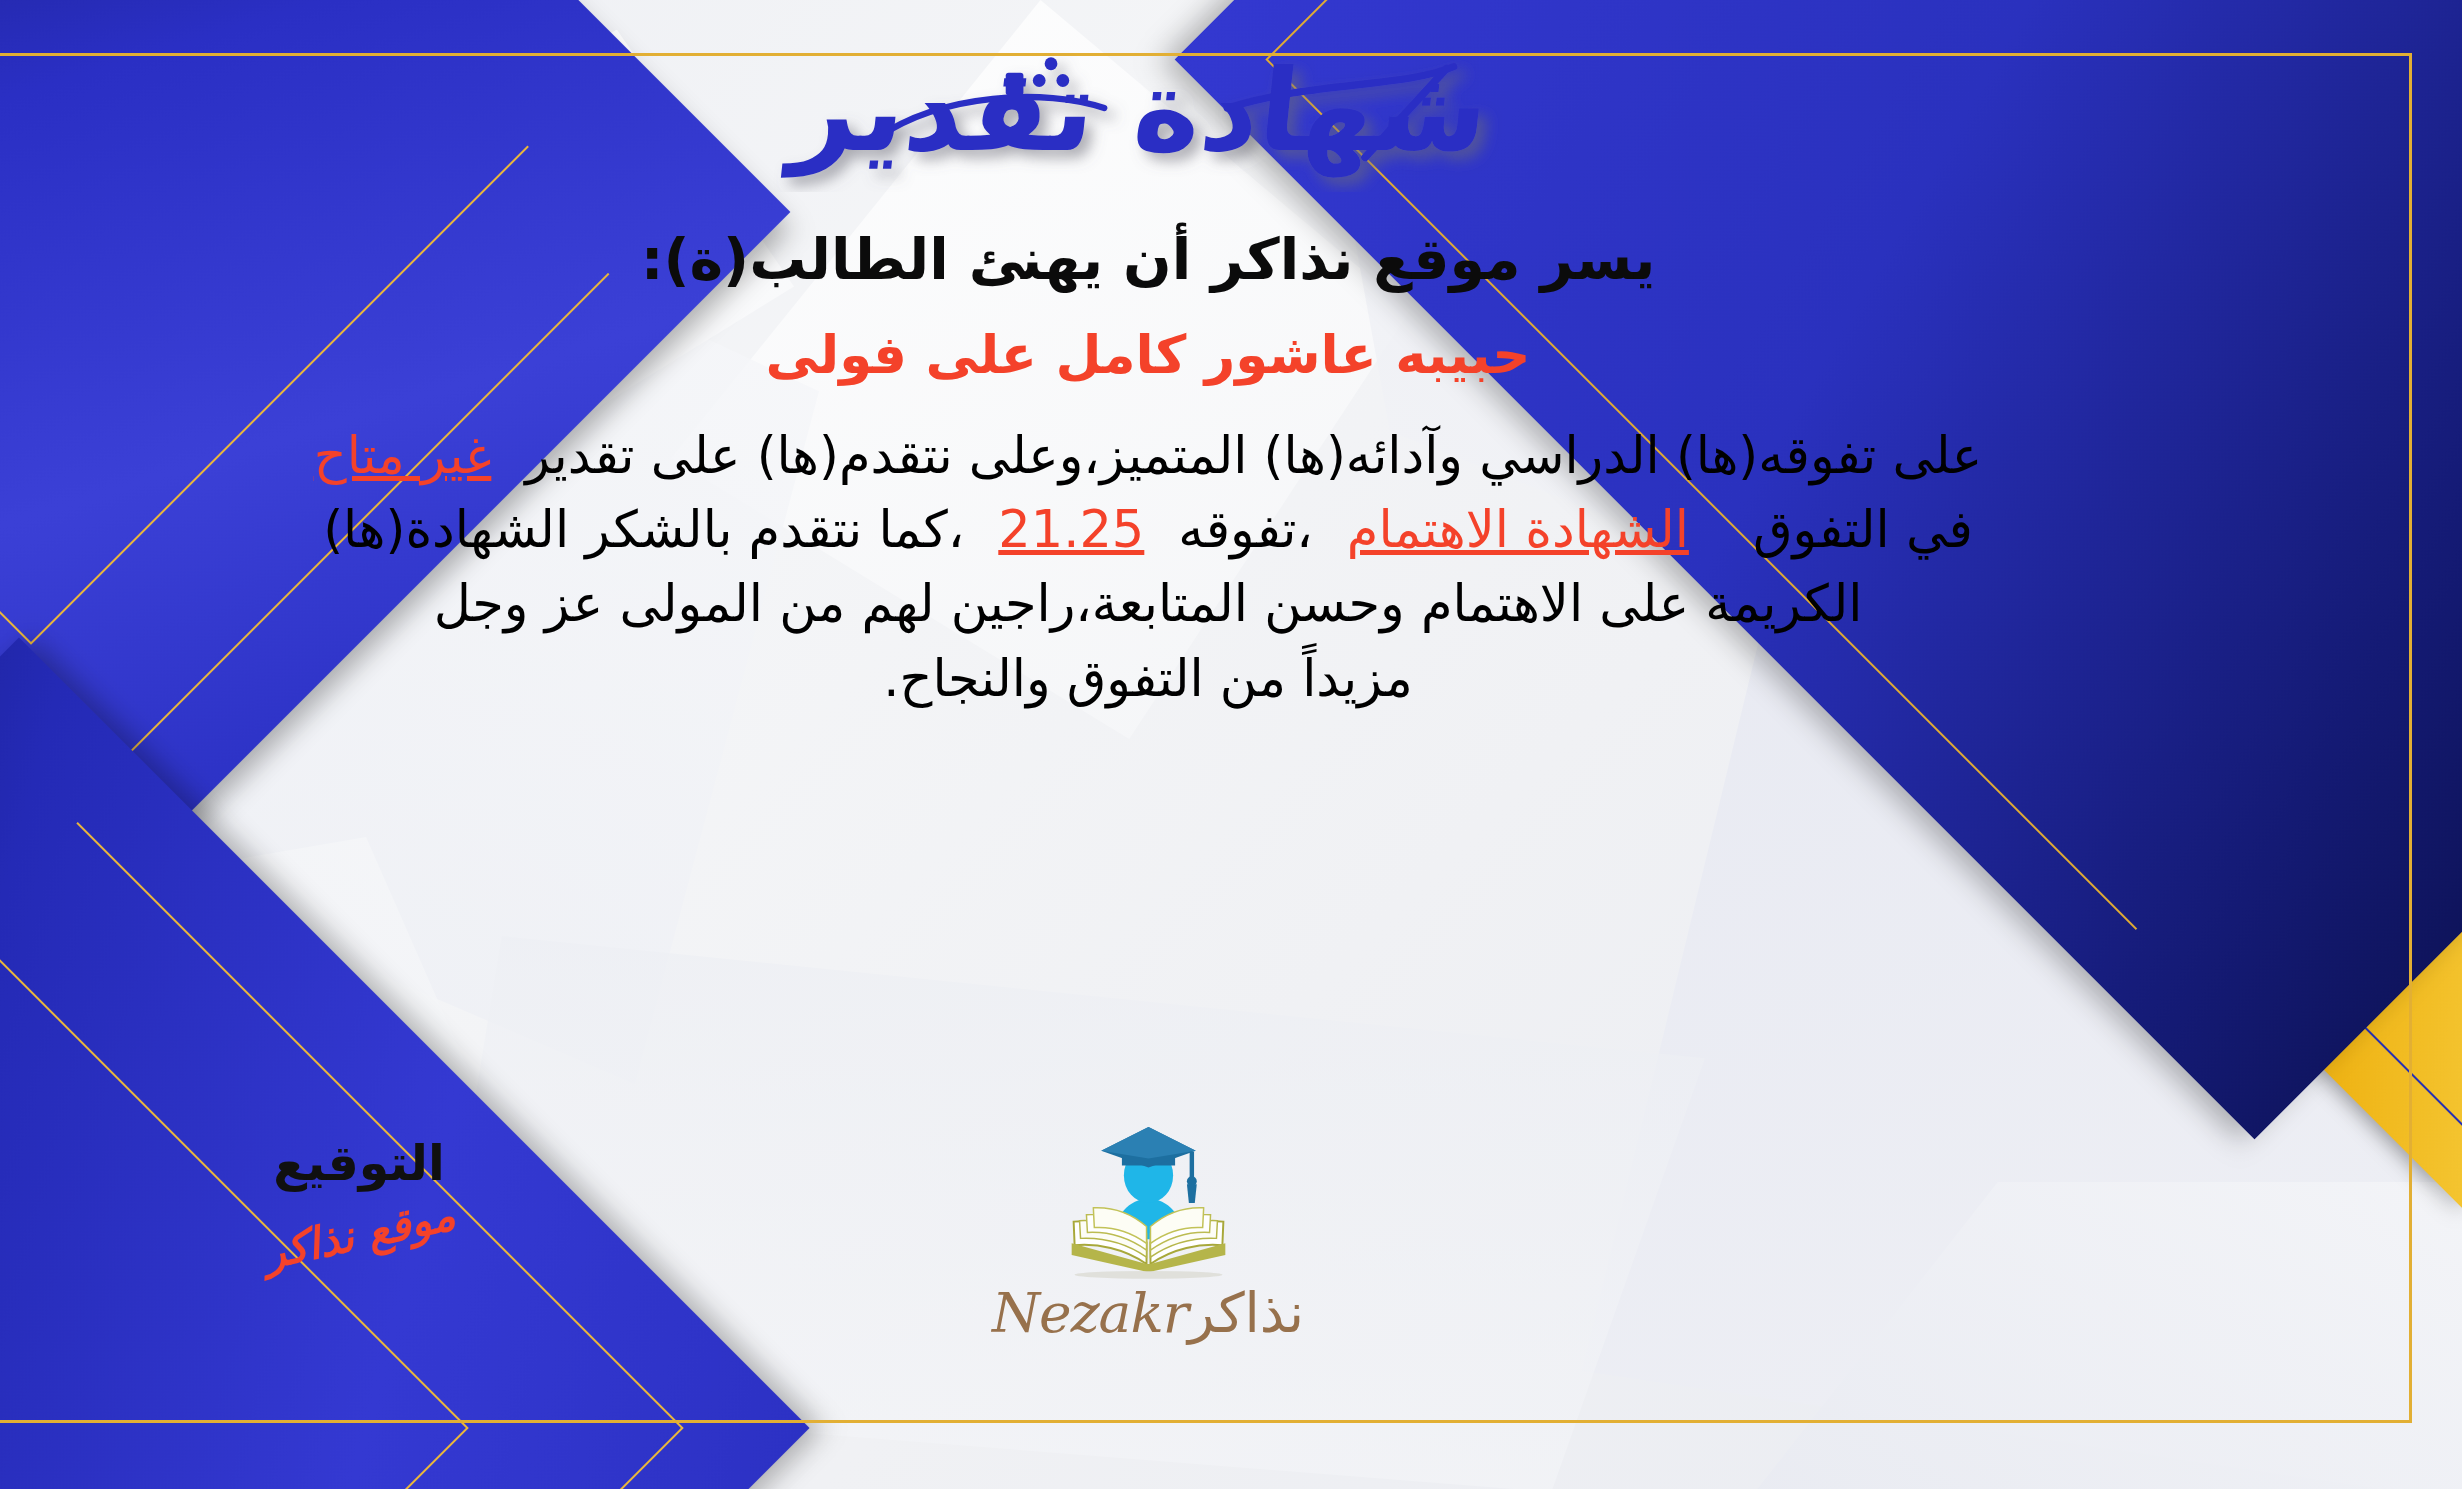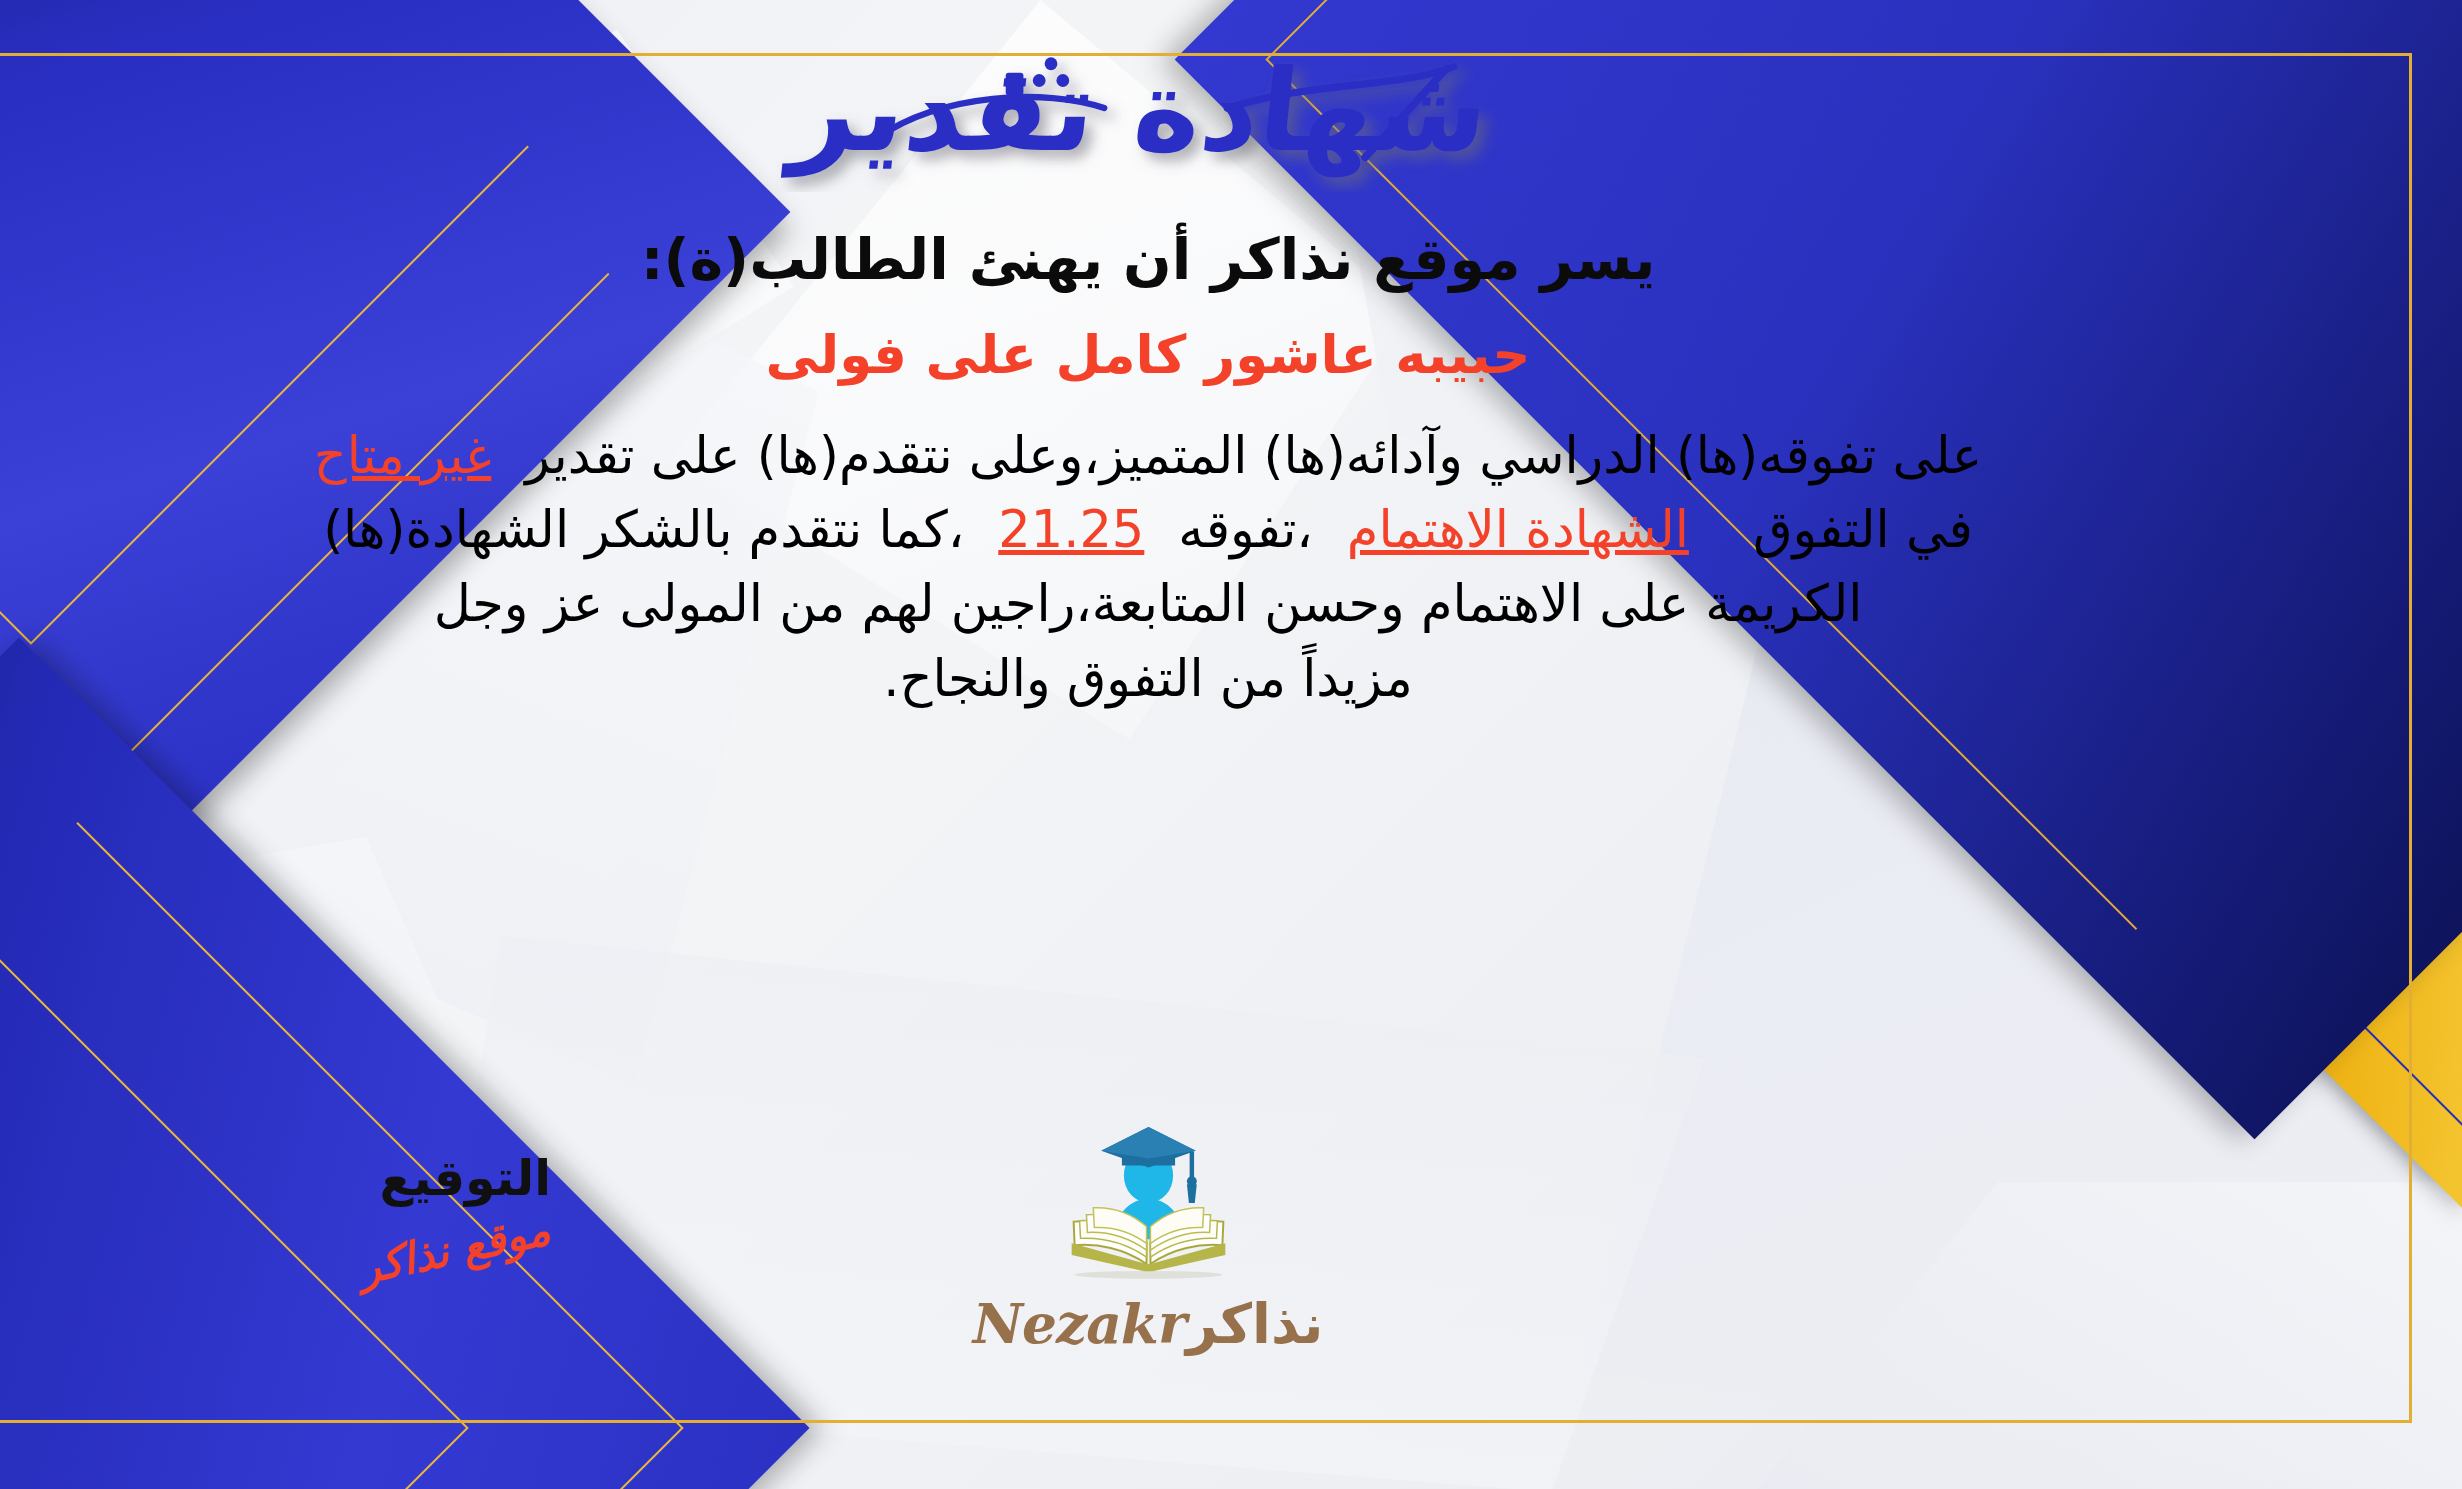--- a/index.html
+++ b/index.html
@@ -183,23 +183,23 @@
 
   
   .footer{
     position:absolute;
     left:0;right:0;bottom:69px;
     height:305px;
   }
   .sig{
     position:absolute;
     right:1911px;  
-    top:34px;
+    top:19px;
     width:384px;
-    text-align:right;
+    text-align:center;
   }
   .sig-label{
     font-size:49px;
     font-weight:700;
     color:#101010;
     letter-spacing:1px;
   }
   .sig-mark{
     margin-top:16.7px;
     font-size:43px;
@@ -214,23 +214,23 @@
   .logo{
     position:absolute;
     left:50%;
     transform:translateX(-50%);
     top:0;
     width:414px;
     text-align:center;
   }
   .logo svg{display:block;margin:0 auto;}
   .logo-word{
-    margin-top:12px;
+    margin-top:2px;
     font-size:55px;
-    font-weight:700;
+    font-weight:400;
     color:#97714c;
     letter-spacing:-1px;
     white-space:nowrap;
     direction:rtl;
   }
   .logo-word .lat{font-family:"DejaVu Serif","Liberation Serif",serif;font-style:italic;}
 </style>
 </head>
 <body>
 

